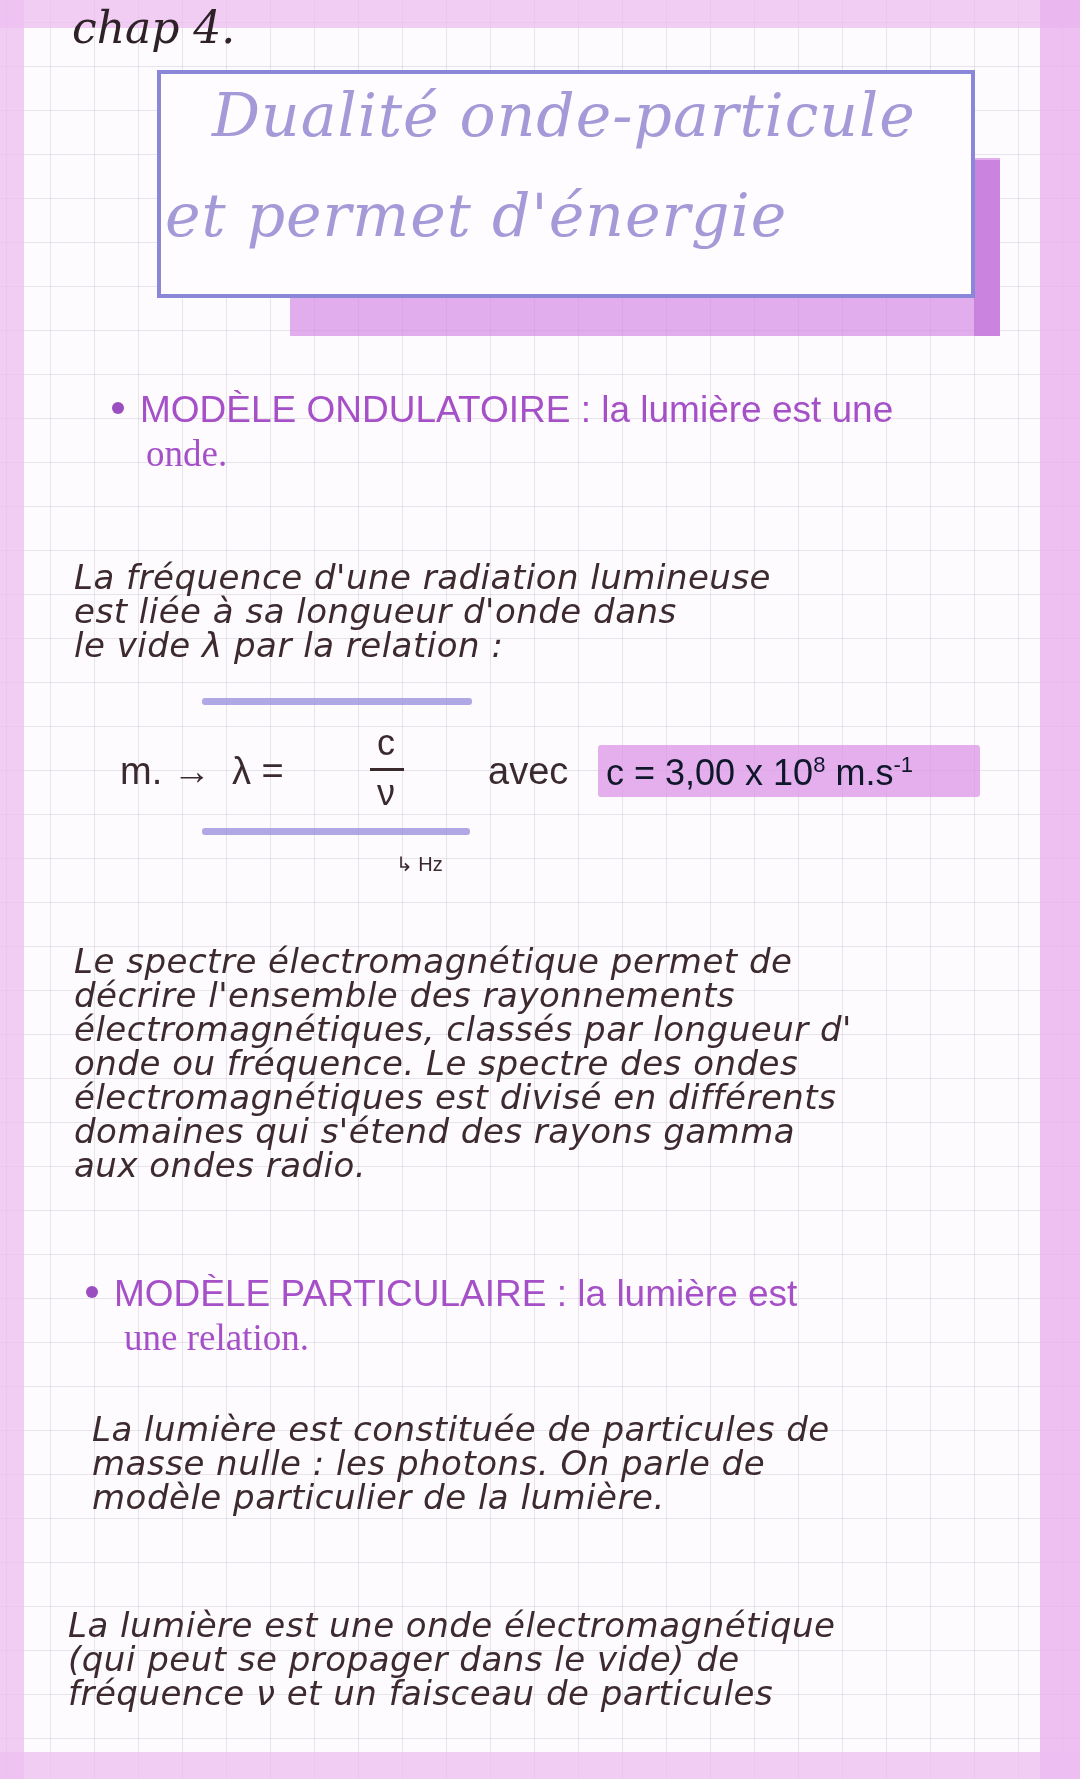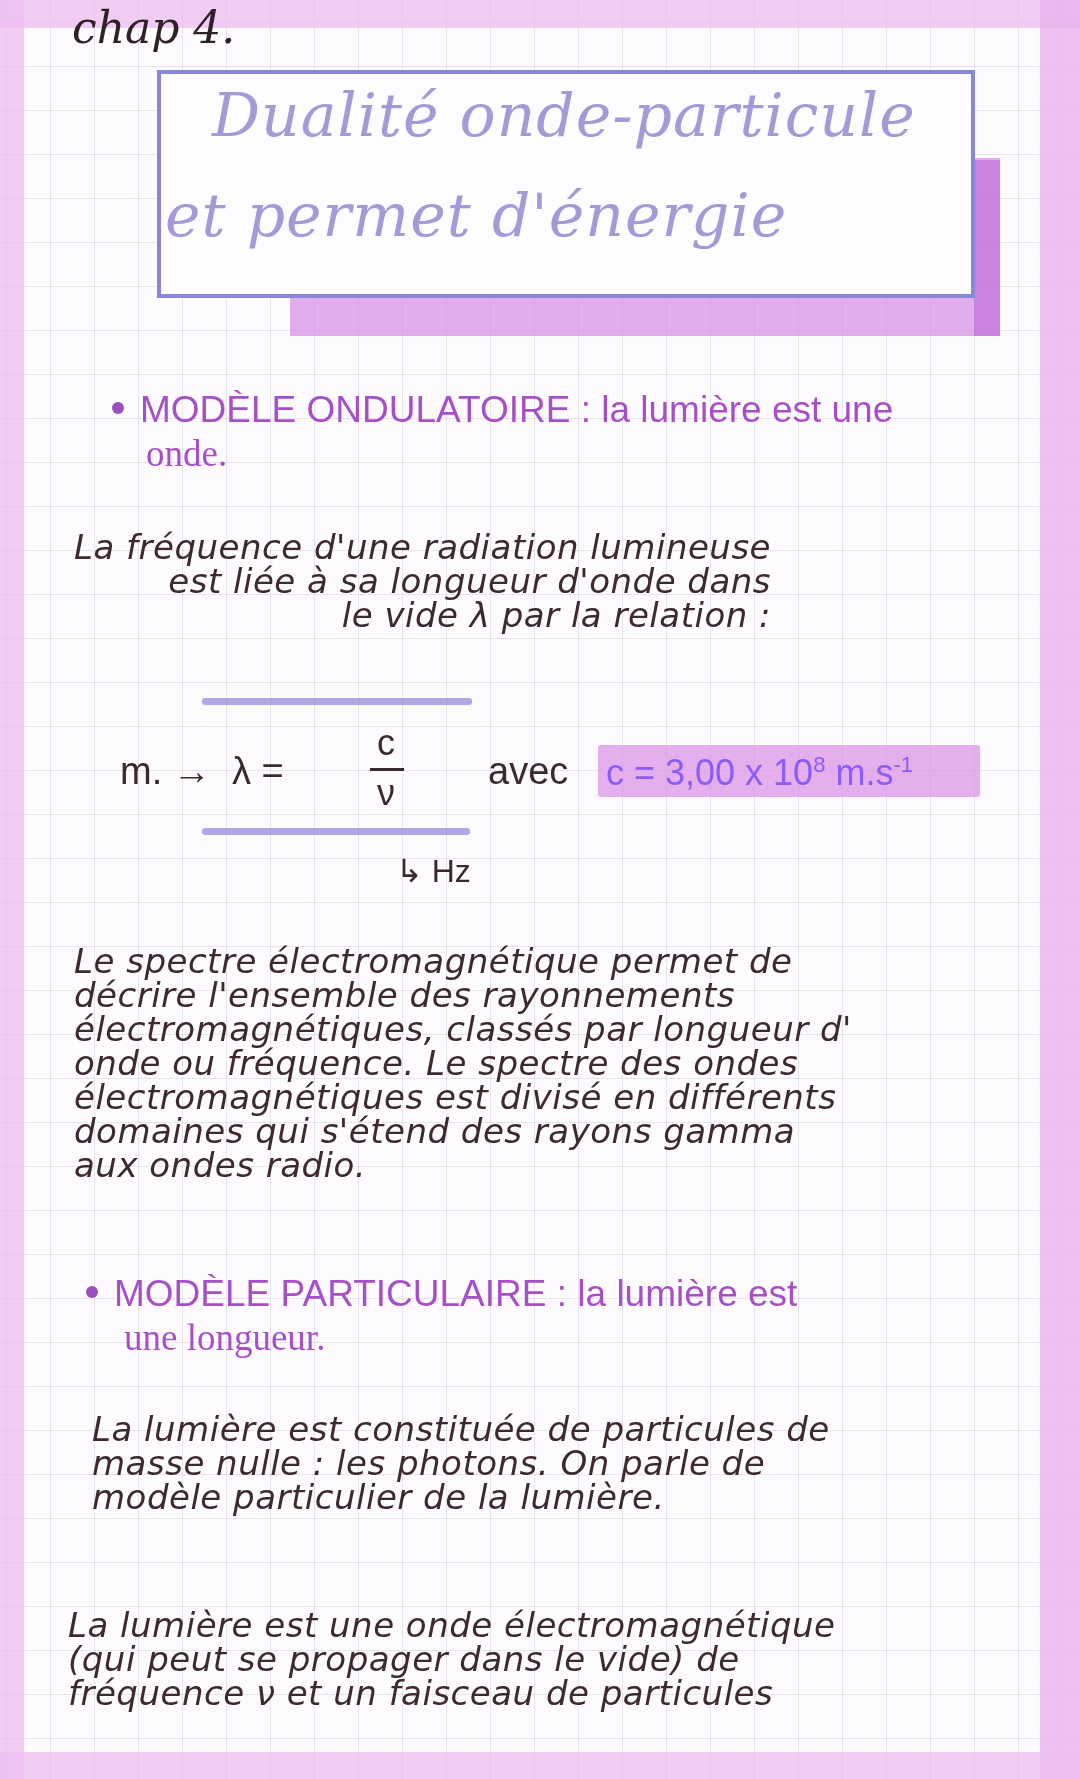--- a/index.html
+++ b/index.html
@@ -138,28 +138,28 @@
     }
     .highlight {
       position: absolute;
       background: rgba(220, 150, 232, 0.75);
       border-radius: 3px;
     }
     .const {
       position: absolute;
       font-family: "Liberation Sans", sans-serif;
       font-size: 36px;
-      color: #8b5cf6;
+      color: #0f172a;
       white-space: nowrap;
     }
     .const sup { font-size: 22px; }
     .unit-note {
       position: absolute;
       font-family: "Liberation Sans", sans-serif;
-      font-size: 32px;
+      font-size: 20px;
       color: #3a2a2e;
       white-space: nowrap;
     }
   </style>
 </head>
 <body>
 
 <div class="frame-top"></div>
 <div class="frame-left"></div>
 <div class="frame-right"></div>
@@ -172,21 +172,21 @@
 <div class="title-box"></div>
 <div class="title-line title-line-1">Dualité onde-particule</div>
 <div class="title-line title-line-2">et permet d'énergie</div>
 
 <div class="heading" style="left:112px; top:388px;">
   <span class="bullet"></span><span>MODÈLE ONDULATOIRE</span>
   <span style="color:#a650c8;">: la lumière est une</span>
 </div>
 <div class="heading-cont" style="left:146px; top:432px;">onde.</div>
 
-<div class="para" style="left:74px; top:530px;text-align:right;">La fréquence d'une radiation lumineuse
+<div class="para" style="left:74px; top:560px;">La fréquence d'une radiation lumineuse
 est liée à sa longueur d'onde dans
 le vide λ par la relation :</div>
 
 <div class="bar" style="left:202px; top:698px; width:270px;"></div>
 <div class="formula" style="left:120px; top:750px;">m. →</div>
 <div class="formula" style="left:232px; top:750px;">λ =</div>
 <div class="frac" style="left:366px; top:722px;">c</div>
 <div class="frac-line" style="left:370px; top:768px; width:34px;"></div>
 <div class="frac" style="left:366px; top:772px;">ν</div>
 <div class="formula" style="left:488px; top:750px;">avec</div>
@@ -202,21 +202,21 @@
 électromagnétiques, classés par longueur d'
 onde ou fréquence. Le spectre des ondes
 électromagnétiques est divisé en différents
 domaines qui s'étend des rayons gamma
 aux ondes radio.</div>
 
 <div class="heading" style="left:86px; top:1272px;">
   <span class="bullet"></span><span>MODÈLE PARTICULAIRE</span>
   <span>: la lumière est</span>
 </div>
-<div class="heading-cont" style="left:124px; top:1316px;">une longueur.</div>
+<div class="heading-cont" style="left:124px; top:1316px;">une relation.</div>
 
 <div class="para" style="left:74px; top:1412px;margin-left:18px;">La lumière est constituée de particules de
 masse nulle : les photons. On parle de
 modèle particulier de la lumière.</div>
 
 <div class="para" style="left:68px; top:1608px;">La lumière est une onde électromagnétique
 (qui peut se propager dans le vide) de
 fréquence ν et un faisceau de particules</div>
 
 </body></html>

